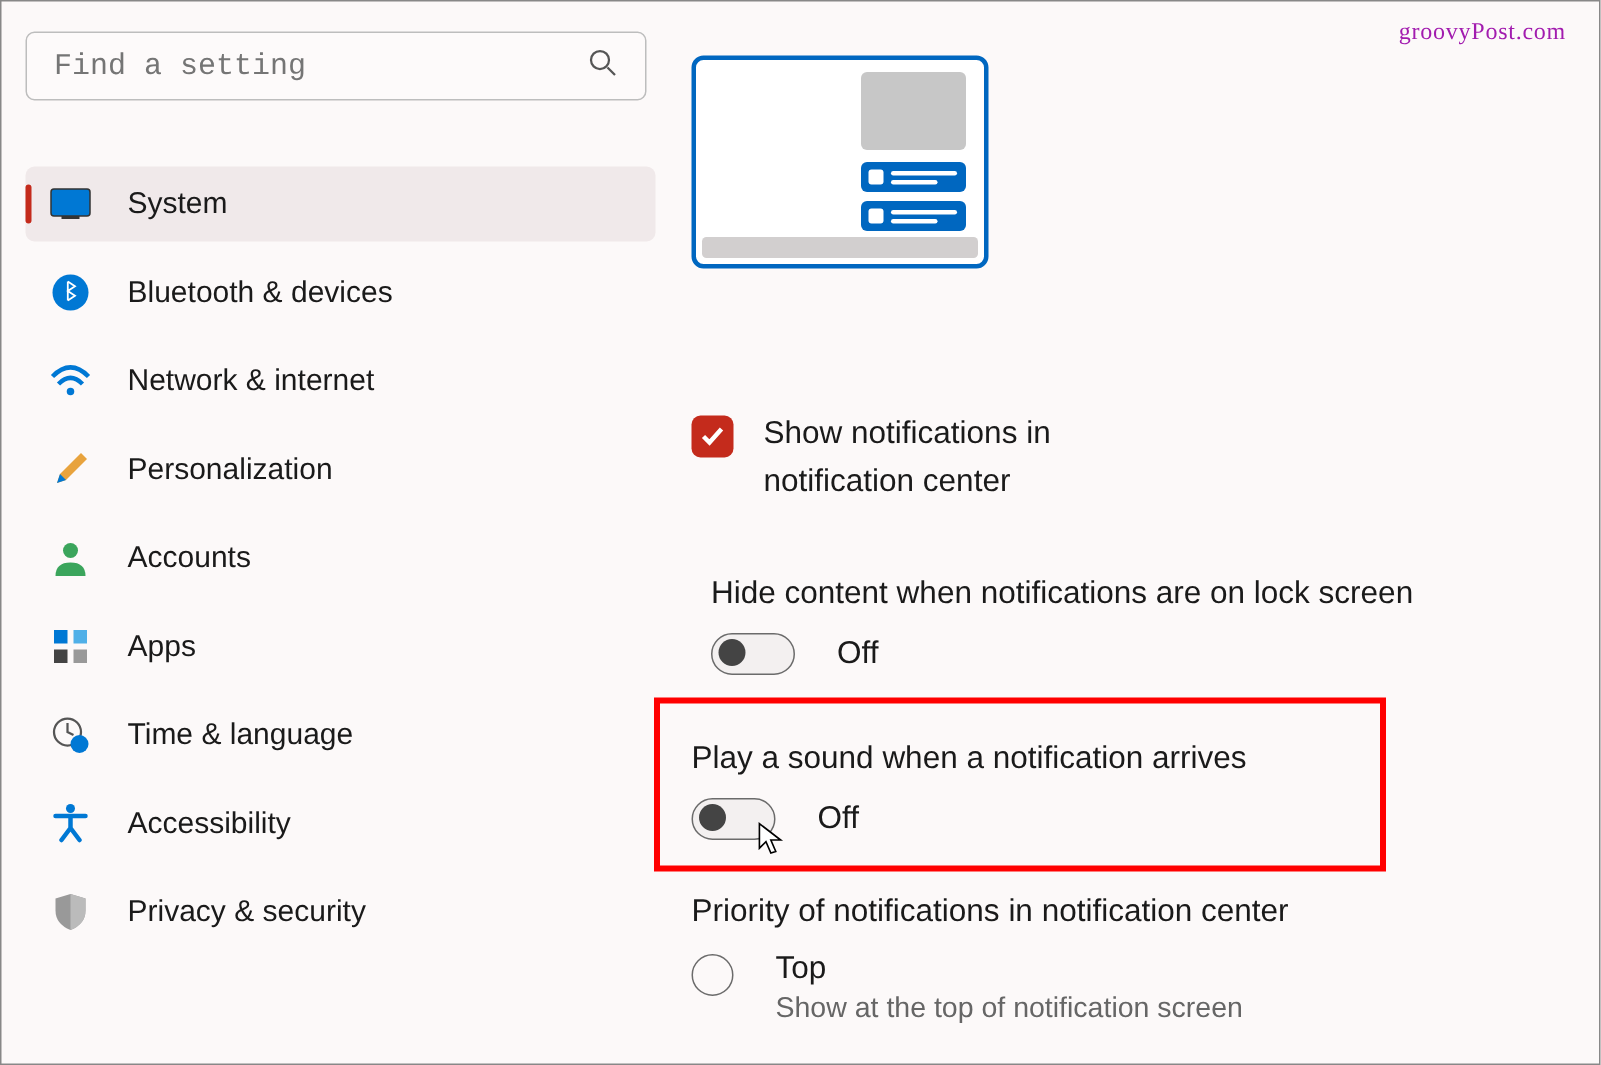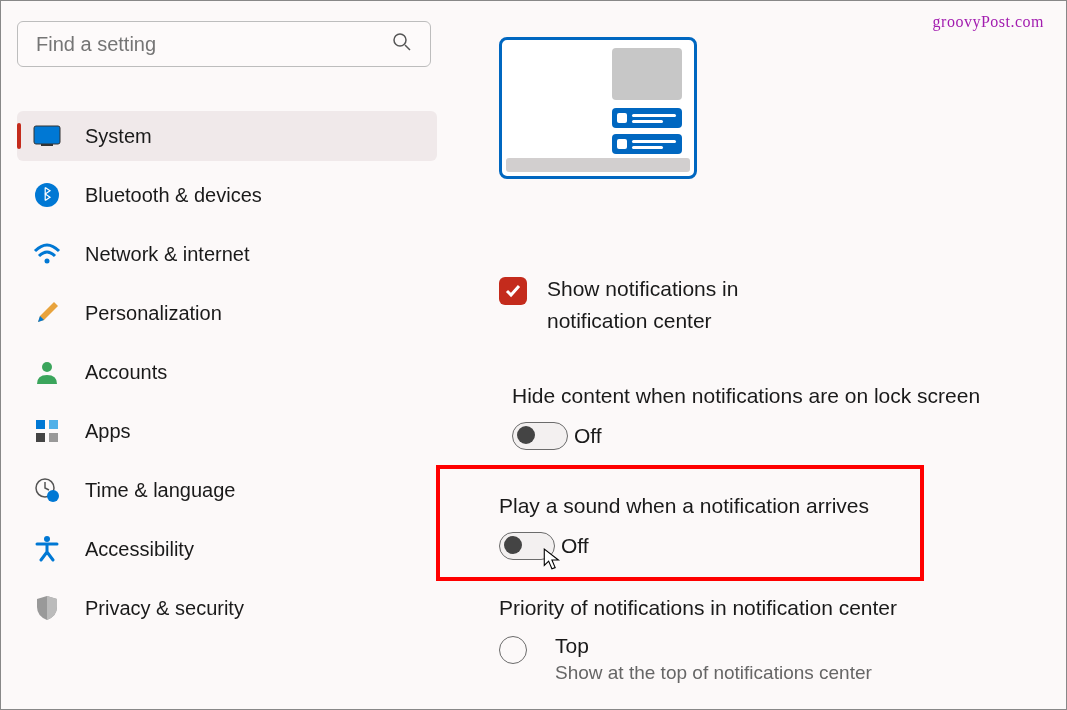--- a/index.html
+++ b/index.html
@@ -42,20 +42,21 @@
     margin-bottom: 44px;
     width: 414px;
   }
   .search-box input {
     border: none;
     background: transparent;
     font-size: 20px;
     color: #666;
     outline: none;
     width: 100%;
+    font-family: Liberation Mono, monospace;
   }
   .nav-list { list-style: none; }
   .nav-item {
     display: flex;
     align-items: center;
     height: 50px;
     border-radius: 6px;
     padding-left: 16px;
     margin-bottom: 9px;
     cursor: pointer;
@@ -79,21 +80,21 @@
     align-items: center;
     justify-content: center;
     margin-right: 24px;
     flex-shrink: 0;
   }
   .nav-label { font-size: 20px; color: #1a1a1a; }
 
   
   .main {
     position: absolute;
-    left: 498px;
+    left: 460px;
     top: 36px;
     right: 24px;
   }
 
   .preview {
     width: 198px;
     height: 142px;
     border: 3px solid #0067c0;
     border-radius: 8px;
     background: #fff;
@@ -168,21 +169,21 @@
     flex-shrink: 0;
     margin-top: 4px;
   }
   .checkbox svg { stroke: #fff; stroke-width: 3; fill: none; }
   .checkbox-label { font-size: 21px; line-height: 1.5; }
 
   .setting-title { font-size: 21px; margin-bottom: 14px; }
   .toggle-row {
     display: flex;
     align-items: center;
-    gap: 6px;
+    gap: 28px;
     position:relative;
   }
   .toggle {
     width: 56px;
     height: 28px;
     border-radius: 14px;
     border: 1.5px solid #6b6b6b;
     background: #f3f0f0;
     position: relative;
   }
@@ -376,19 +377,19 @@
       </svg>
     </div>
   </div>
 
   <div class="setting-row">
     <div class="setting-title">Priority of notifications in notification center</div>
     <div class="radio-row">
       <div class="radio"></div>
       <div>
         <div class="radio-label-main">Top</div>
-        <div class="radio-label-sub">Show at the top of notifications center</div>
+        <div class="radio-label-sub">Show at the top of notification screen</div>
       </div>
     </div>
   </div>
 </div>
 
 <div class="highlight-box" style="left:435px; top:464px; width:488px; height:116px;"></div>
 
 </body></html>

